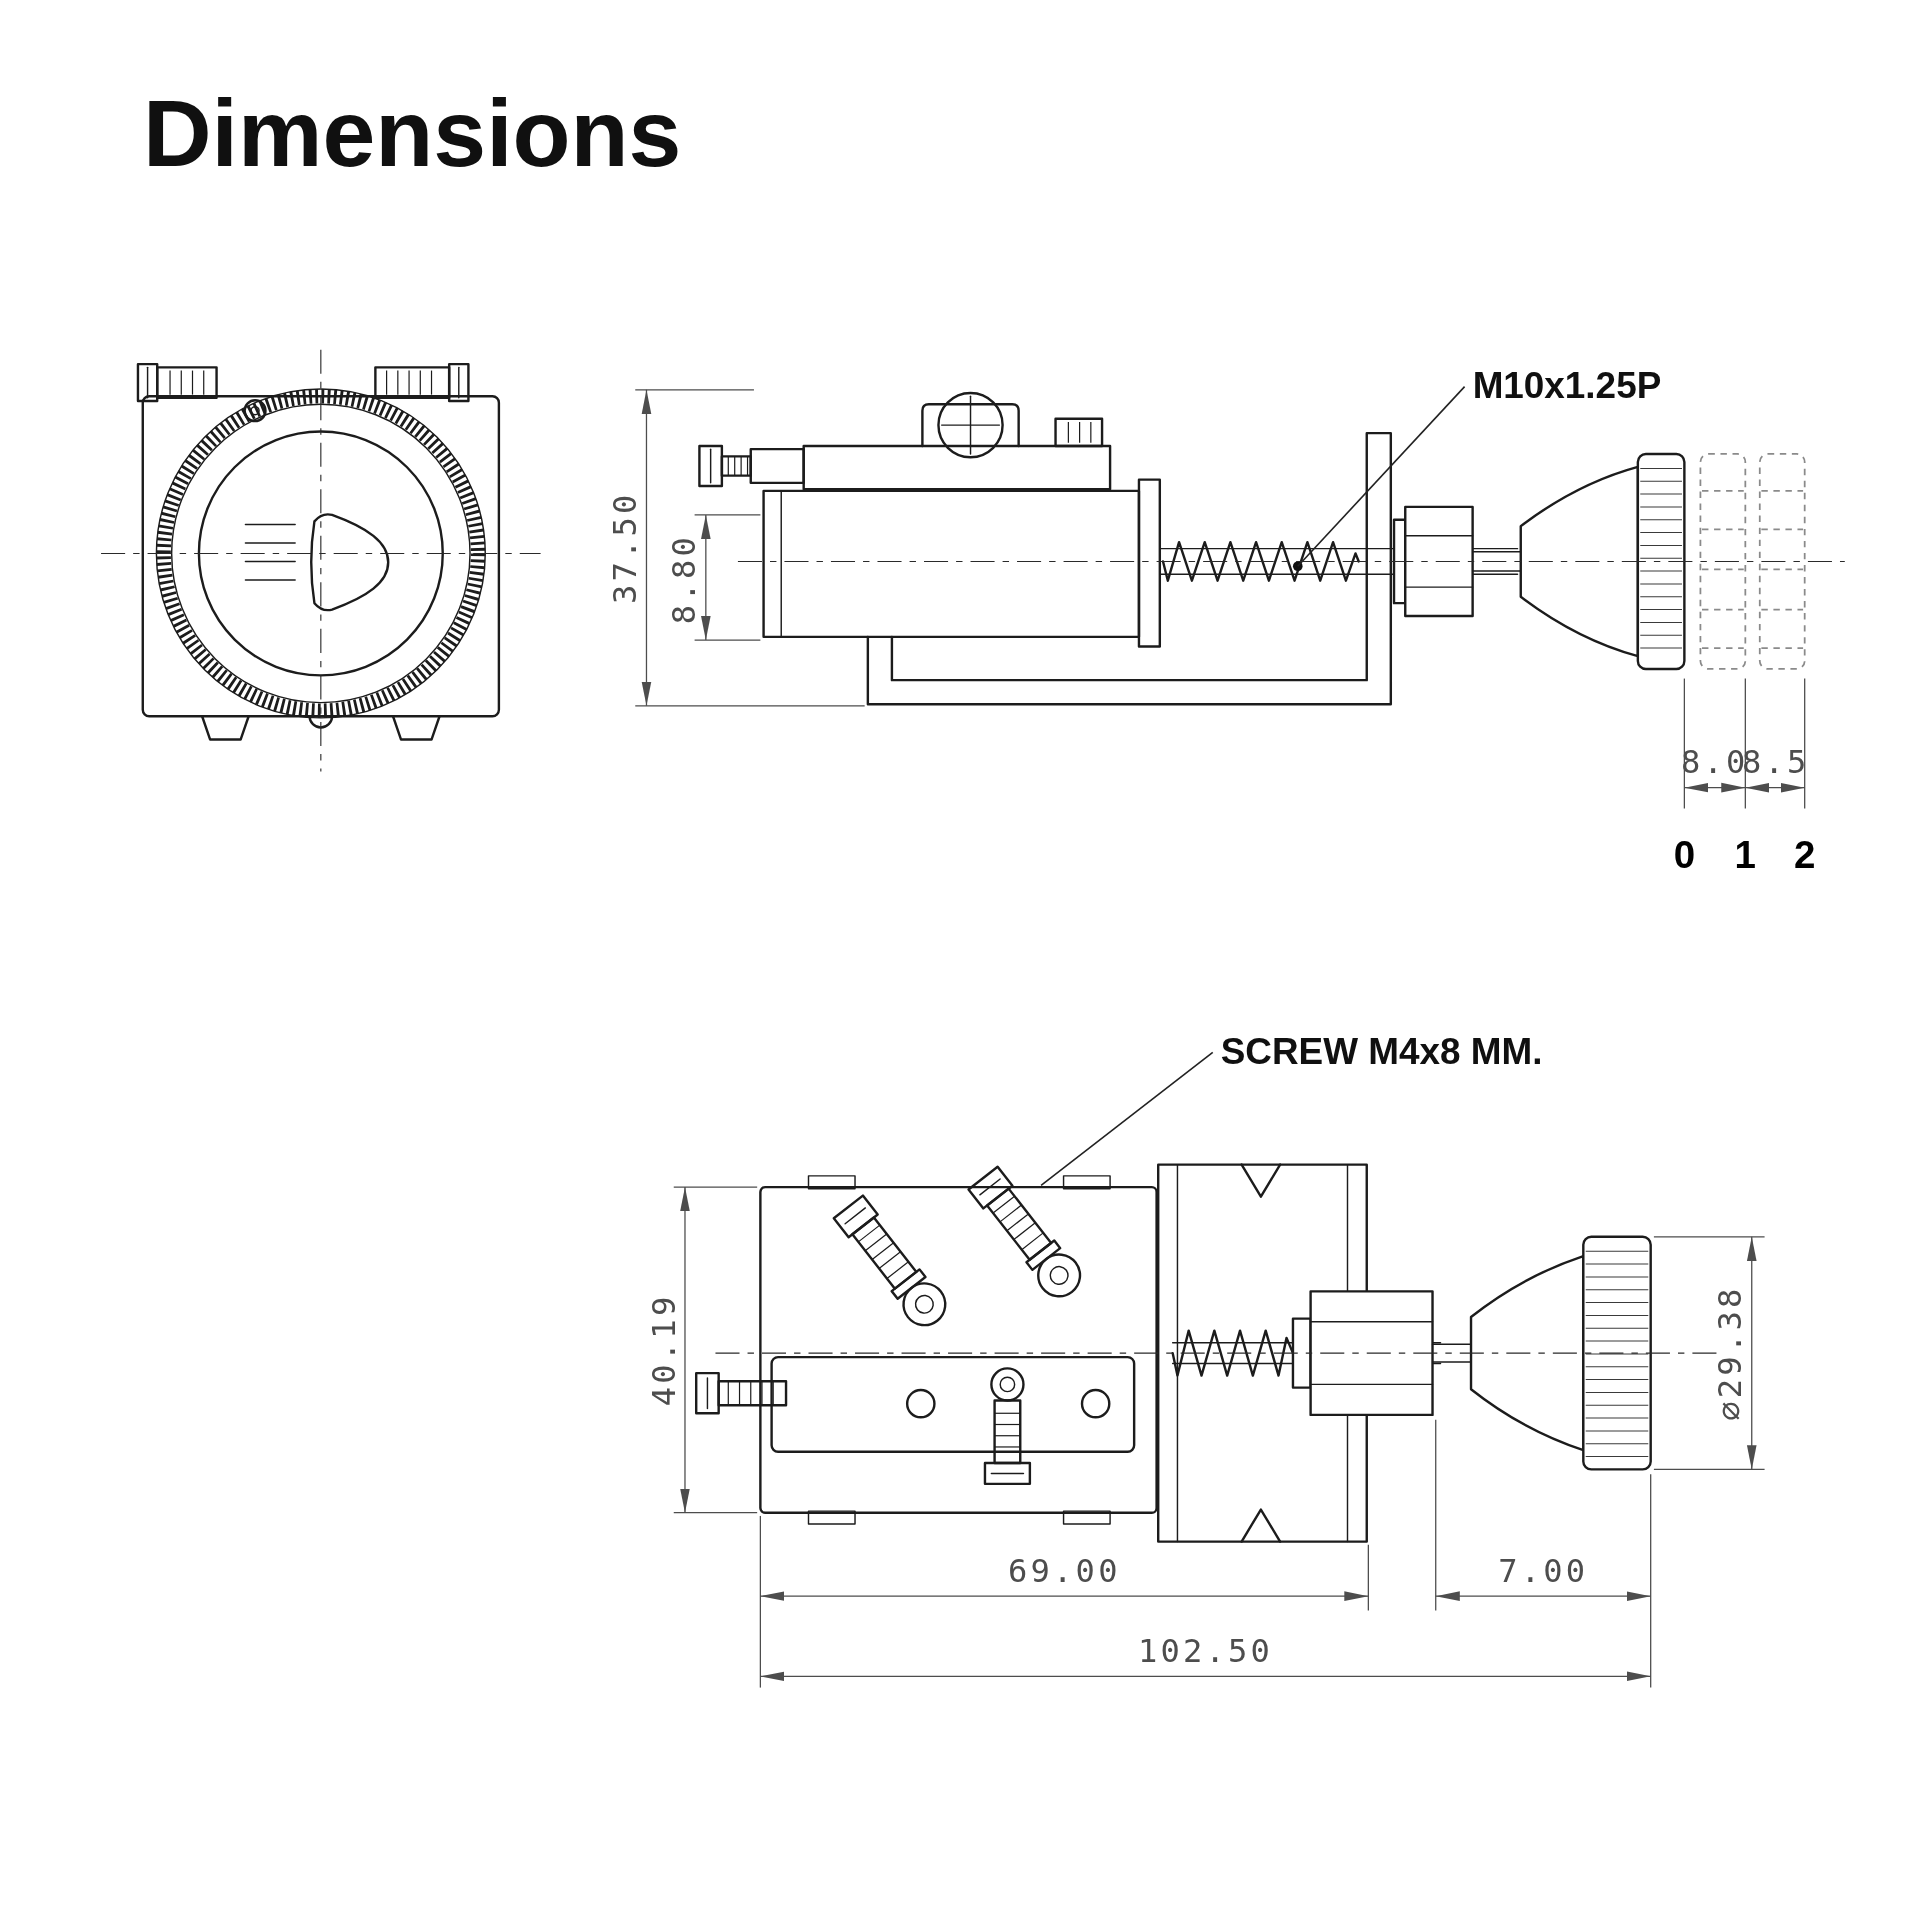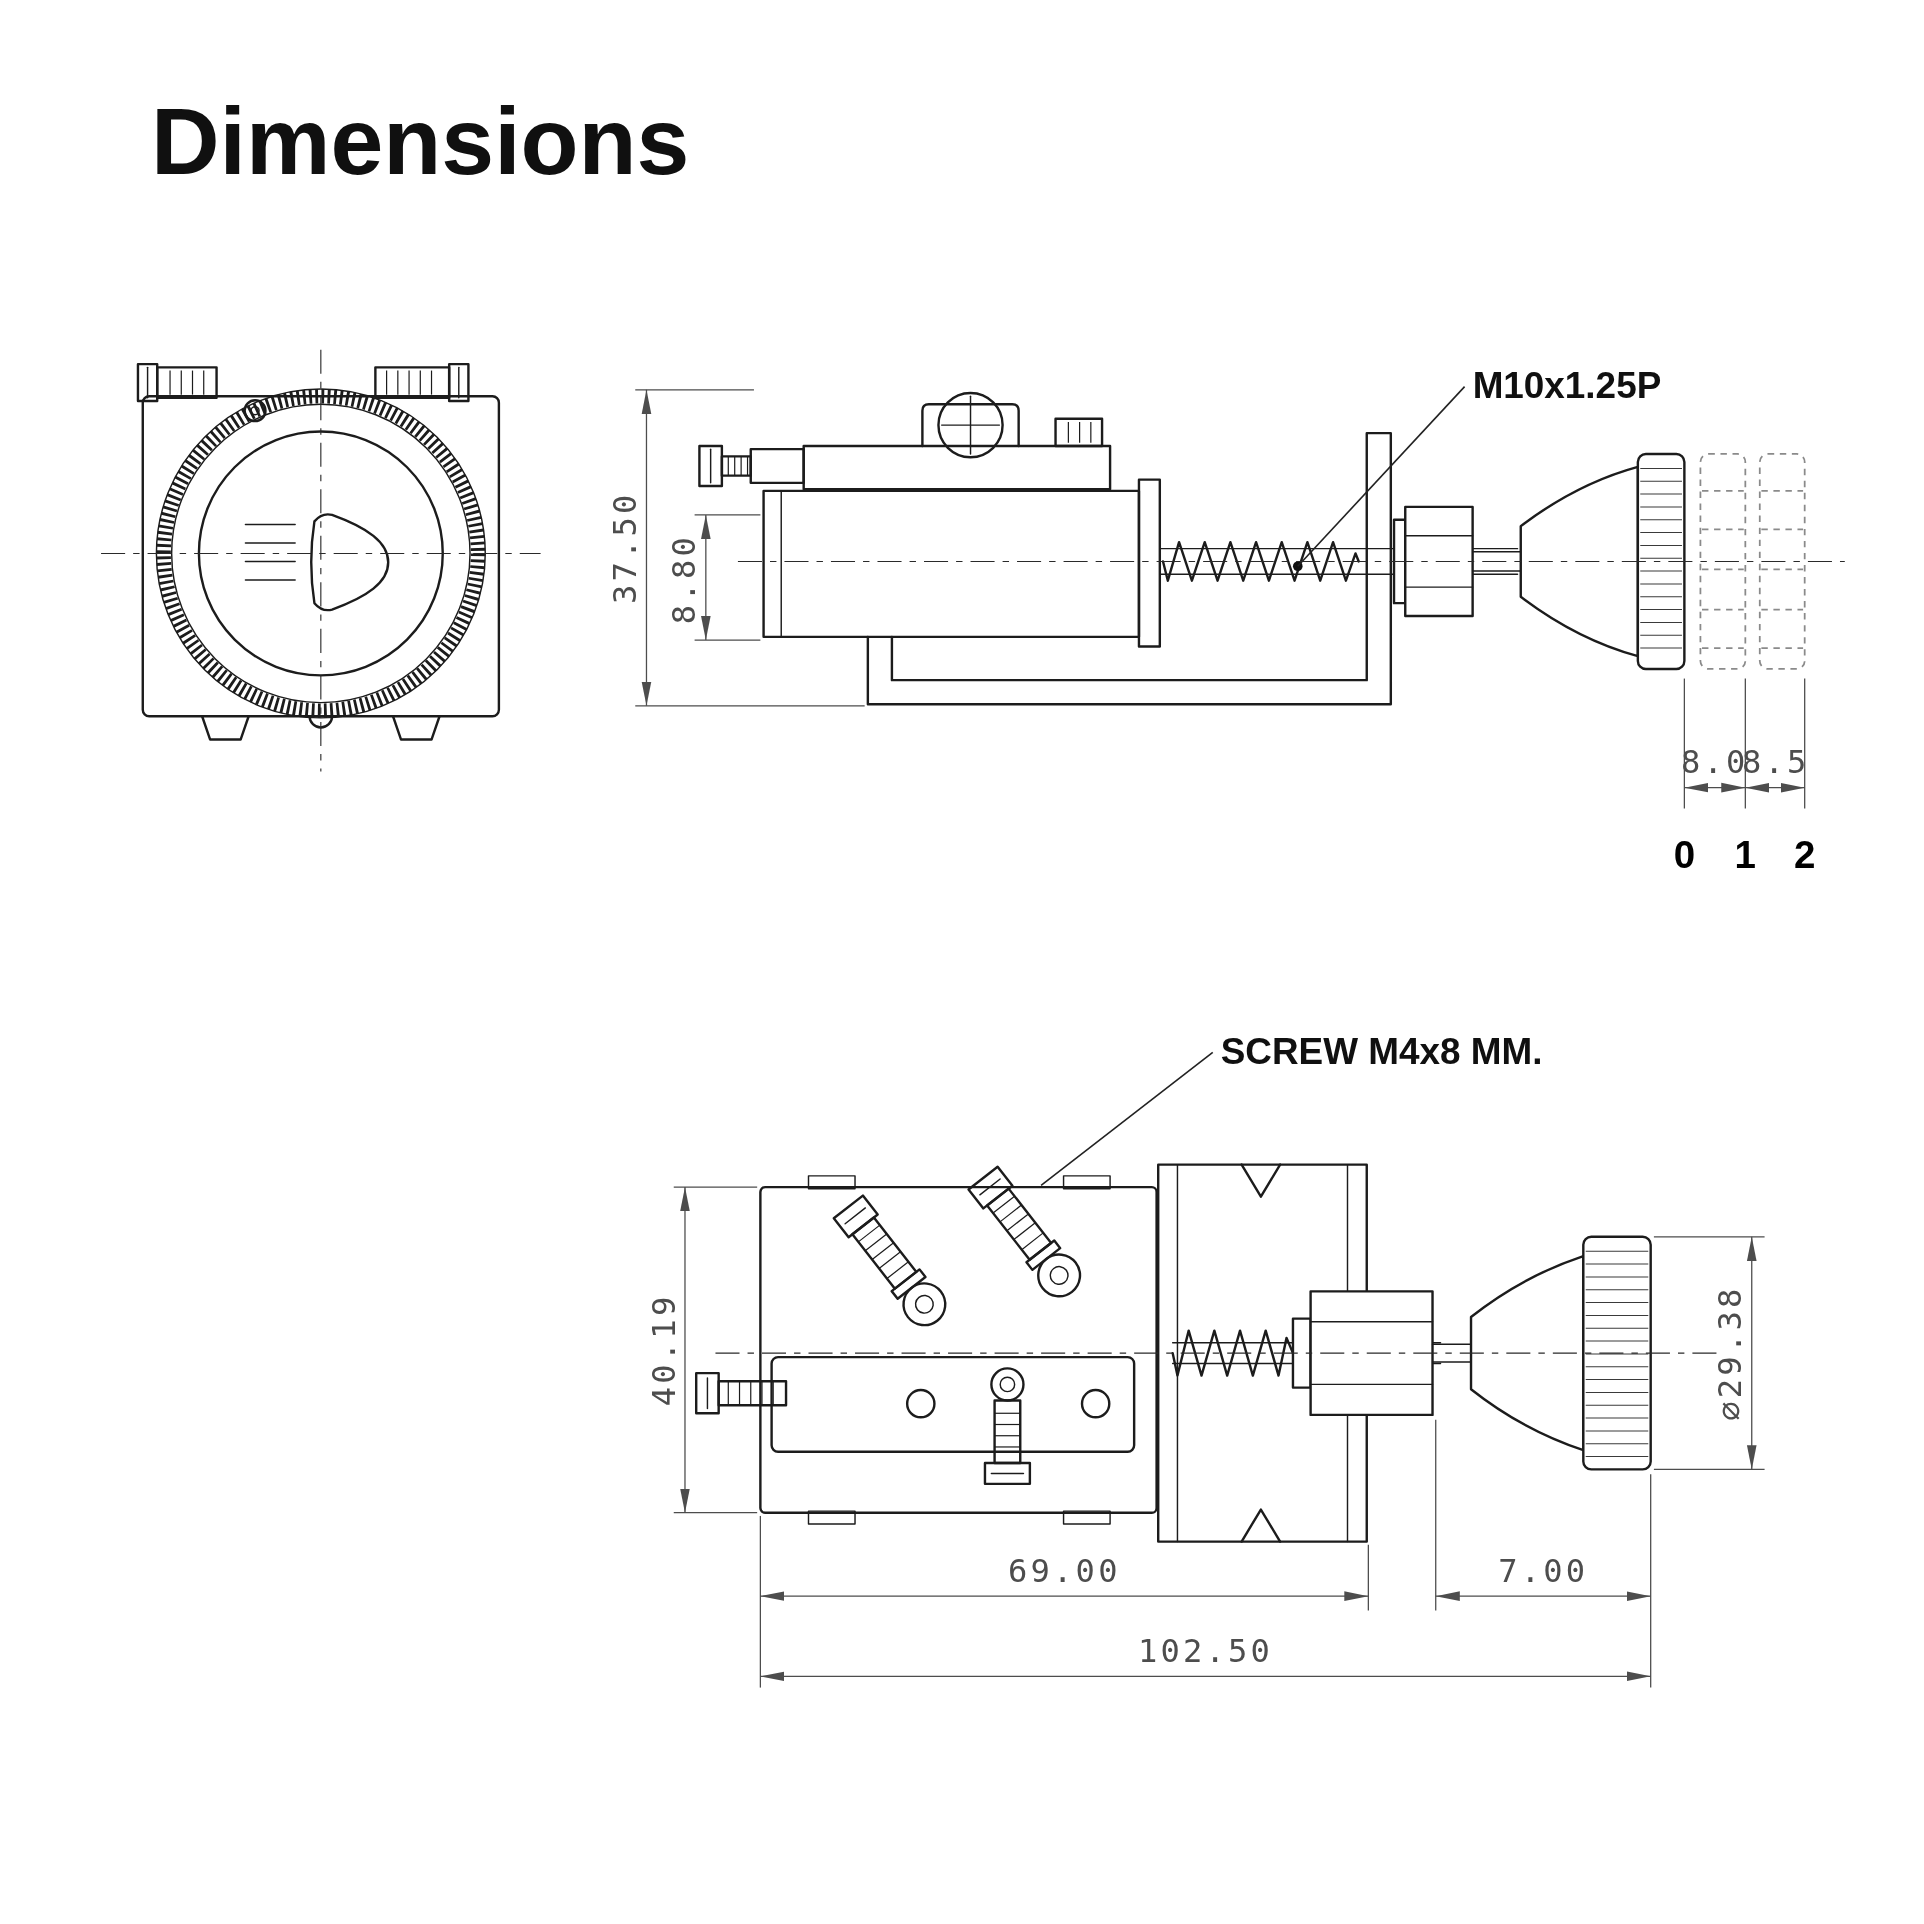--- a/index.html
+++ b/index.html
@@ -1,18 +1,18 @@
 <!DOCTYPE html>
 <html style="font-size:13px"><head>
 <meta charset="utf-8">
 <style>
   html,body{margin:0;padding:0;background:#ffffff;}
   .canvas{position:relative;width:1925px;height:1925px;background:#ffffff;overflow:hidden;
           font-family:"Liberation Sans",sans-serif;}
-  .page-title{position:absolute;left:135px;top:71px;margin:16px;font-size:95px;font-weight:700;
+  .page-title{position:absolute;left:135px;top:71px;margin:8px;font-size:95px;font-weight:700;
               color:#101010;letter-spacing:0px;font-family:"Liberation Sans",sans-serif;}
   svg{position:absolute;left:0;top:0;}
   .ln{fill:none;stroke:#1c1c1c;stroke-width:3;stroke-linecap:round;stroke-linejoin:round;}
   .lnf{fill:#ffffff;stroke:#1c1c1c;stroke-width:3;stroke-linejoin:round;}
   .thin{stroke-width:1.8;}
   .tick{stroke:#1c1c1c;stroke-width:1.5;fill:none;}
   .rib{stroke:#3a3a3a;stroke-width:1.3;fill:none;}
   .dim{stroke:#4d4d4d;stroke-width:1.6;fill:none;}
   .leader{stroke:#222222;stroke-width:2;fill:none;}
   .cl{stroke:#2a2a2a;stroke-width:1.4;fill:none;stroke-dasharray:30 10 8 10;}

